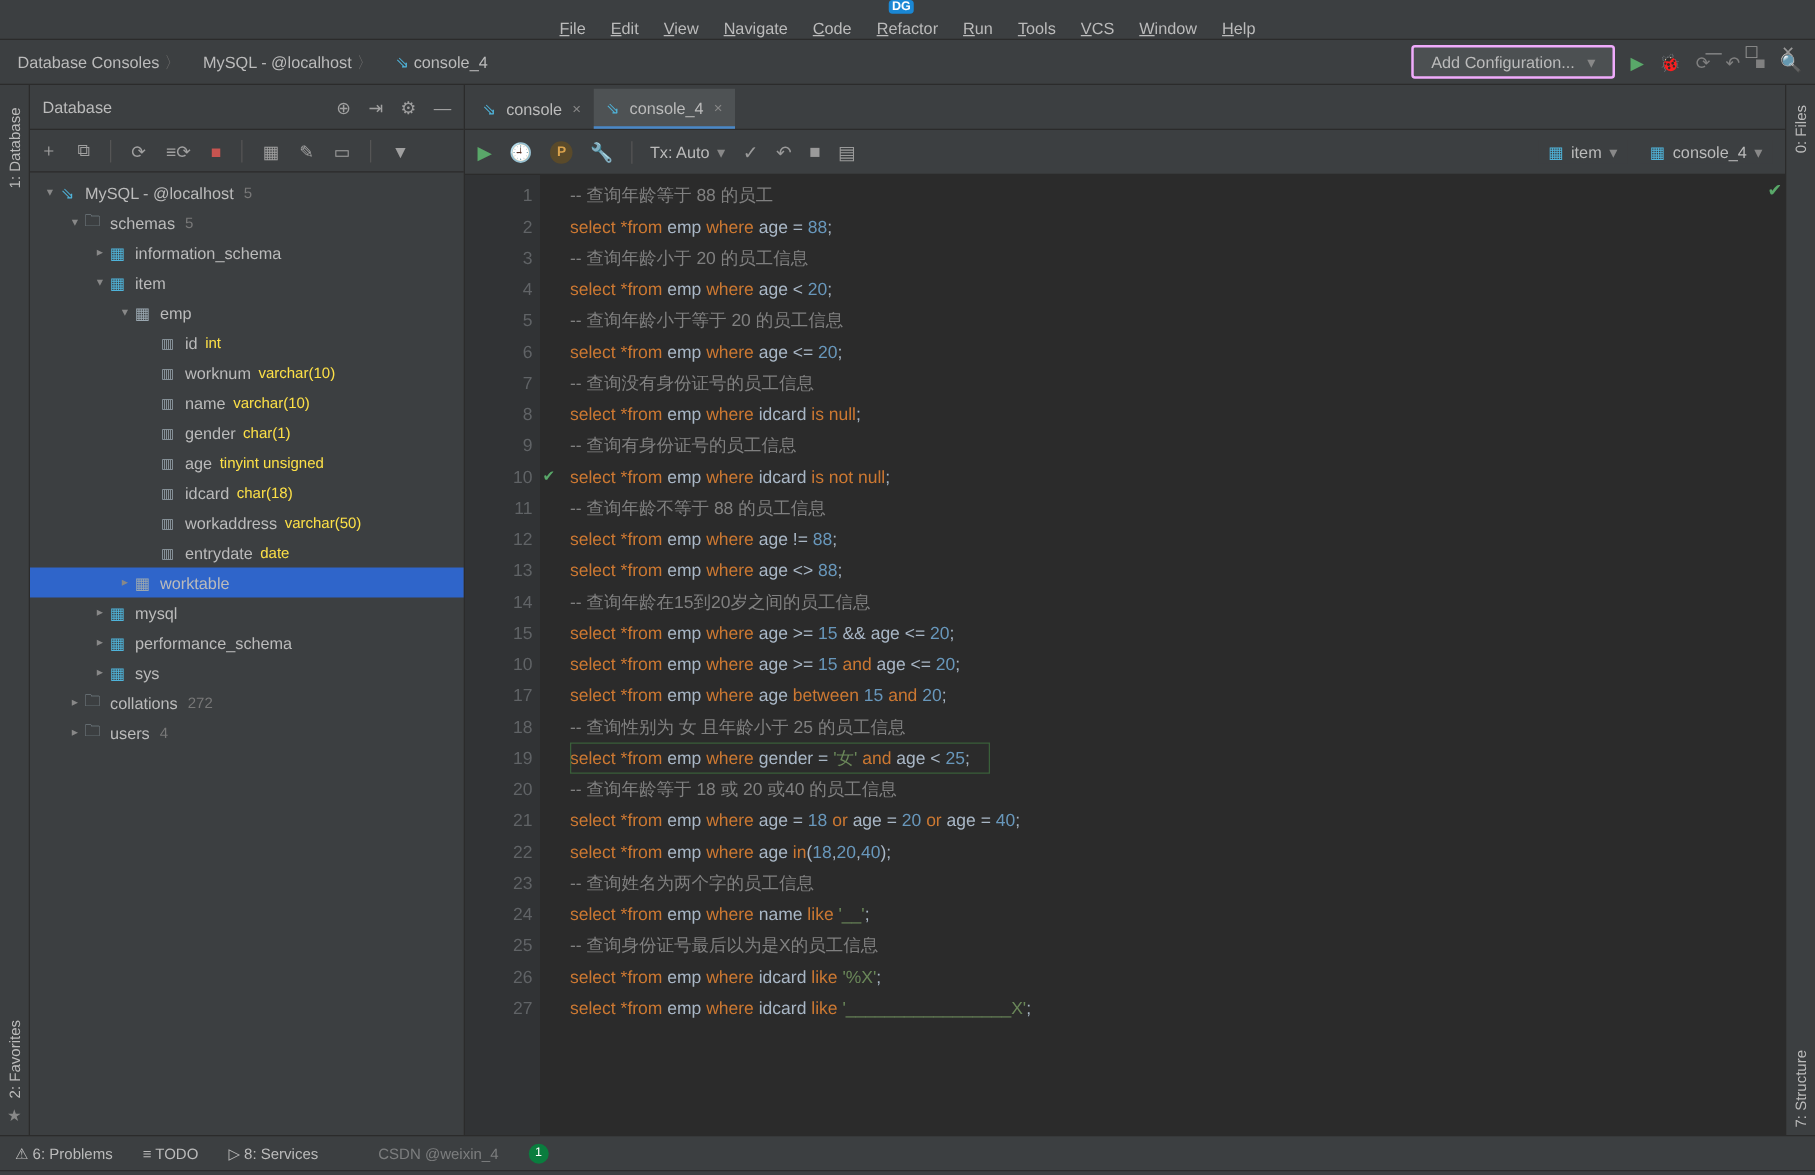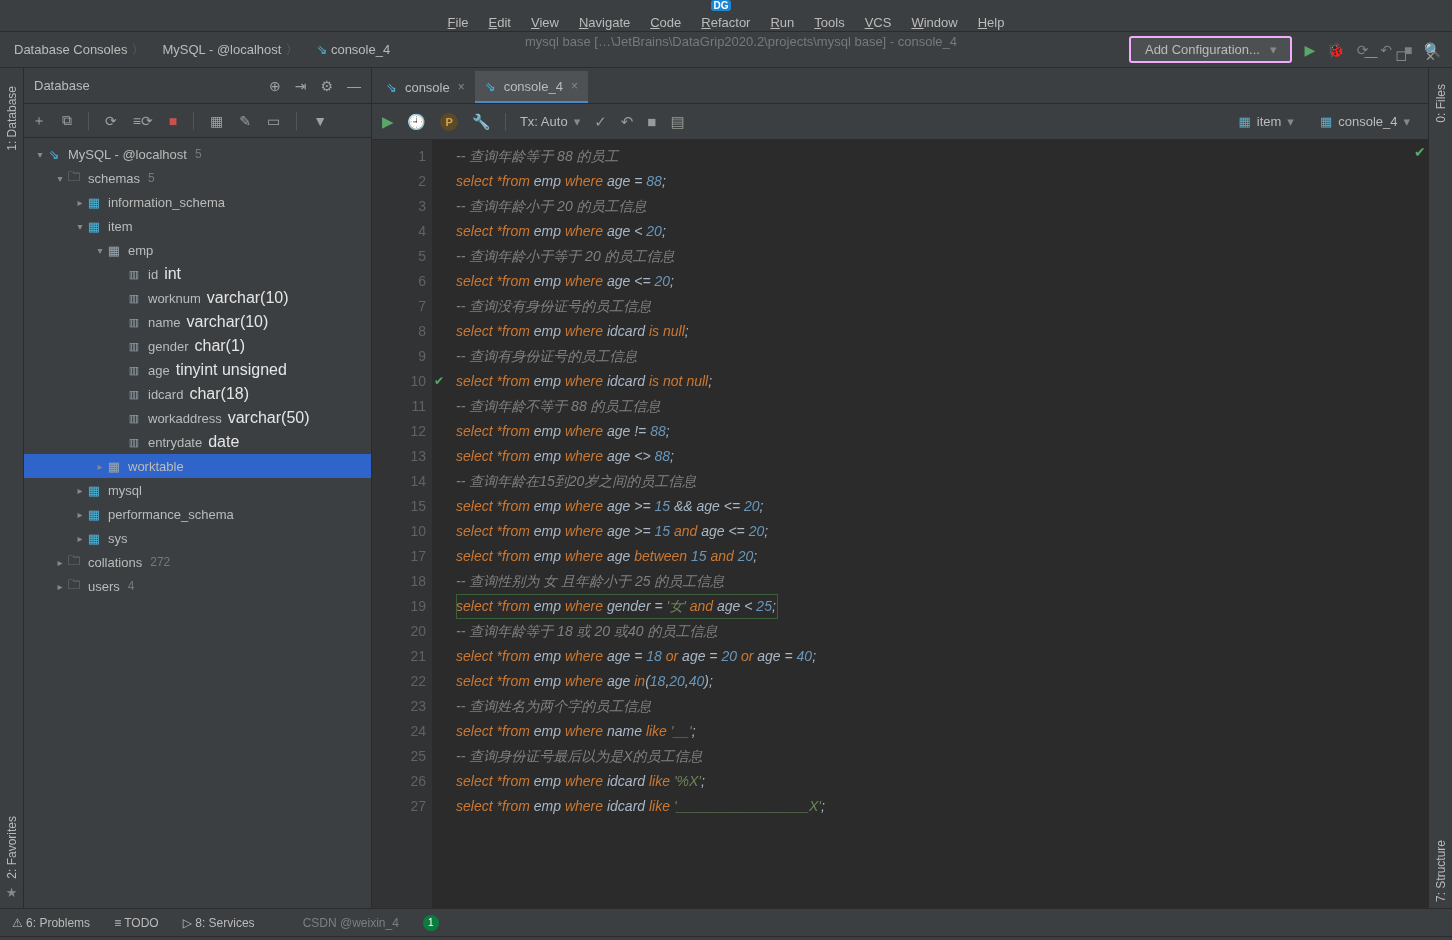--- a/index.html
+++ b/index.html
@@ -34,43 +34,43 @@
 .tree { flex:1; overflow:auto; font-size:13px; padding-top:4px;}
 .tree-row { display:flex; align-items:center; height:24px; white-space:nowrap;}
 .tree-row.selected { background:#2f65ca; color:#fff;}
 .arrow { width:12px; text-align:center; color:#888; font-size:10px;}
 .tree-ico { width:16px; text-align:center; margin-right:6px;}
 .cyan-ico{ color:#4fb3d9;}
 .folder-ico{ color:#87939a;}
 .tbl-ico{ color:#9aa7b0; }
 .col-ico{ color:#9aa7b0; font-size:11px;}
 .tname{ color:#bbb;}
-.ttype{ color:#e5e5e5; margin-left:6px; font-size:16px;}
+.ttype{ color:#fde047; margin-left:6px; font-size:12px;}
 .tcount{ color:#787878; margin-left:8px; font-size:12px;}
 .editor-area { flex:1; display:flex; flex-direction:column; background:#2b2b2b; min-width:0;}
 .tabs-row{ height:36px; background:#3c3f41; display:flex; align-items:flex-end; border-bottom:1px solid #2b2b2b; padding-left:4px;}
 .tab { height:32px; padding:0 10px; display:flex; align-items:center; gap:8px; color:#bbb; font-size:13px;}
 .tab.active{ background:#4e5254; border-bottom:2px solid #4a88c7;}
 .tab .x{ color:#888; font-size:12px;}
 .tab .tico{ color:#4fb3d9;}
 .ed-toolbar{ height:36px; background:#3c3f41; border-bottom:1px solid #2b2b2b; display:flex; align-items:center; padding:0 10px; gap:14px;}
 .ed-toolbar .eb{ color:#9a9a9a; font-size:15px;}
 .ed-toolbar .play{ color:#59a869;}
 .ed-toolbar .orange{ color:#d9a24c; background:#5a4a2a; border-radius:50%; width:18px; height:18px; display:flex; align-items:center; justify-content:center; font-size:11px; font-weight:bold;}
 .tx{ color:#bbb; font-size:13px; display:flex; align-items:center; gap:6px;}
 .right-tb{ margin-left:auto; display:flex; align-items:center; gap:10px;}
 .db-pill{ background:#3c3f41; padding:2px 8px; display:flex; align-items:center; gap:6px;}
 .db-pill .ico{ color:#4fb3d9;}
 .editor-scroll{ flex:1; overflow:auto; display:flex; font-family: "JetBrains Mono","Consolas",monospace; font-size:14px; position:relative;}
 .gutter-col{ width:60px; background:#313335; color:#606366; text-align:right; padding:4px 6px 4px 0; line-height:25px; user-select:none; position:relative;}
 .gutter-col .gl{ height:25px; position:relative;}
 .check-gut{ position:absolute; right:-18px; color:#59a869; font-size:12px;}
-.code-col{ flex:1; padding:4px 0 4px 24px; line-height:25px; position:relative;font-style:italic;}
+.code-col{ flex:1; padding:4px 0 4px 24px; line-height:25px; position:relative;}
 .code-line{ height:25px; white-space:pre;}
-.code-line.cursor{ outline:1px solid #3a5f3a; outline-offset:-1px; display:inline-block; padding-right:2px;}
+.code-line.cursor{ outline:1px solid #3a5f3a; outline-offset:-1px; display:inline-block; padding-right:16px;}
 .kw{ color:#cc7832;}
 .num{ color:#6897bb;}
 .str{ color:#6a8759;}
 .cmt{ color:#808080;}
 .op{ color:#a9b7c6;}
 .id{ color:#a9b7c6;}
 .err-strip{ position:absolute; top:4px; right:0; width:14px; }
 .err-strip .ok{ color:#59a869; font-size:14px;}
 .statusbar{ height:32px; background:#3c3f41; border-top:1px solid #2b2b2b; display:flex; align-items:center; padding:0 12px; gap:20px; font-size:12px; color:#999;}
 .statusbar .grow{flex:1;}
@@ -88,21 +88,20 @@
       <span class="menu-item"><u>V</u>iew</span>
       <span class="menu-item"><u>N</u>avigate</span>
       <span class="menu-item"><u>C</u>ode</span>
       <span class="menu-item"><u>R</u>efactor</span>
       <span class="menu-item"><u>R</u>un</span>
       <span class="menu-item"><u>T</u>ools</span>
       <span class="menu-item"><u>V</u>CS</span>
       <span class="menu-item"><u>W</u>indow</span>
       <span class="menu-item"><u>H</u>elp</span>
     </div>
-  <div class="title-text">mysql base […\JetBrains\DataGrip2020.2\projects\mysql base] - console_4</div>
   <div class="winbtns">
     <span>—</span>
     <span>☐</span>
     <span>✕</span>
   </div>
 </div>
 
 <div class="nav-bar">
   <span class="crumb sep">Database Consoles</span>
   <span class="crumb sep">MySQL - @localhost</span>

